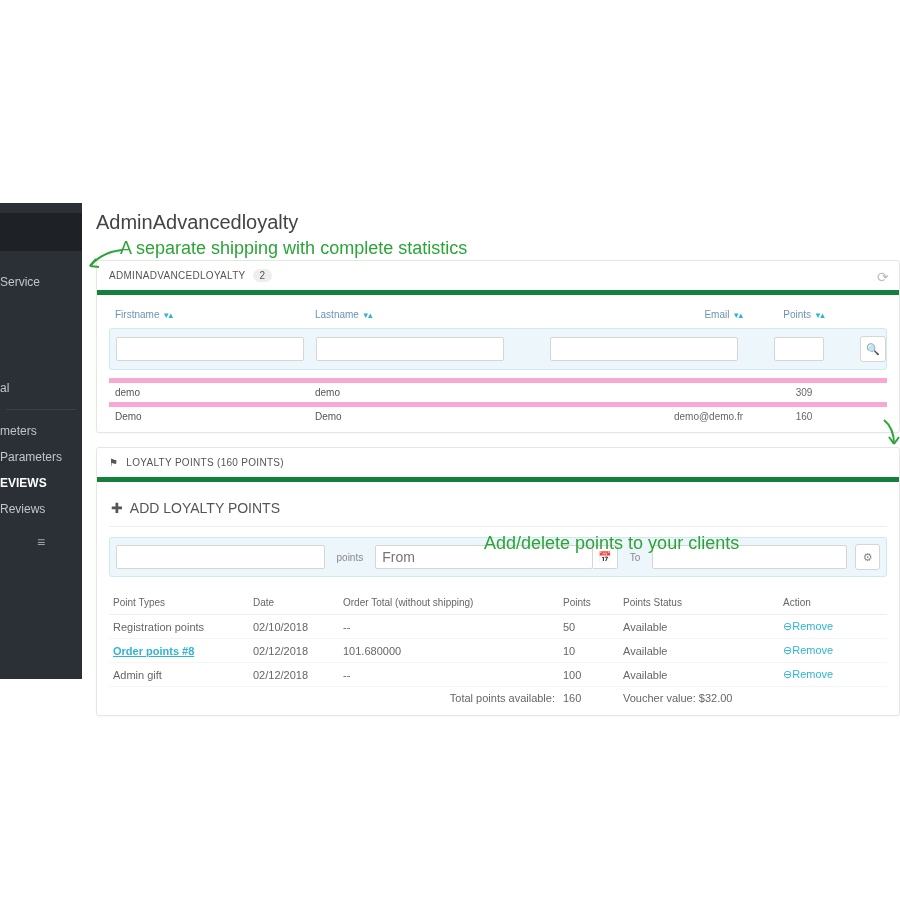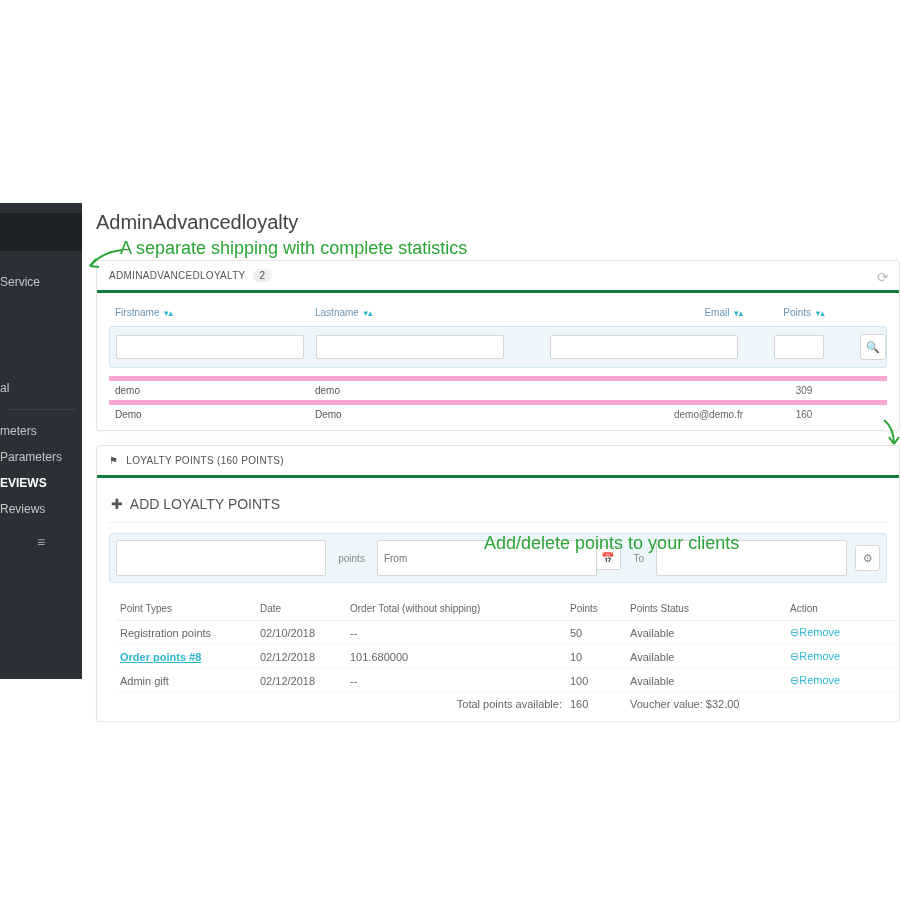--- a/index.html
+++ b/index.html
@@ -14,21 +14,21 @@
   .sidebar .burger { text-align: center; font-size: 14px; margin-top: 12px; color: #9aa4ad; }
   
   .main { position: absolute; left: 82px; top: 203px; right: 0; }
   .page-title { font-size: 20px; font-weight: 300; color: #444; padding: 8px 14px 0; }
   .annot-green { font-family: "Segoe UI", Arial, sans-serif; color: #2aa536; font-size: 18px; font-weight: 400; }
   .annot1 { position: absolute; left: 120px; top: 238px; }
   .annot2 { position: absolute; left: 484px; top: 533px; }
   .arrow-svg { position: absolute; }
   
   .panel { background: #fff; border: 1px solid #e6e6e6; border-radius: 3px; margin: 10px 0 14px 14px; box-shadow: 0 1px 2px rgba(0,0,0,0.03); }
-  .panel-head { padding: 9px 12px; font-size: 10px; letter-spacing: .03em; color: #555; border-bottom: 3px solid #15803d; position: relative; text-transform: uppercase; }
+  .panel-head { padding: 9px 12px; font-size: 10px; letter-spacing: .03em; color: #555; border-bottom: 5px solid #15803d; position: relative; text-transform: uppercase; }
   .panel-head .badge { background: #eee; border-radius: 8px; padding: 1px 7px; margin-left: 4px; font-size: 10px; }
   .panel-head .add-icon { position: absolute; right: 10px; top: 8px; color: #bbb; font-size: 14px; }
   .panel-body { padding: 10px 12px 6px; }
   
   .th-row, .filter-row, .data-row { display: flex; align-items: center; }
   .col-first { width: 200px; padding: 4px 6px; }
   .col-last  { width: 200px; padding: 4px 6px; }
   .col-email { width: 200px; padding: 4px 6px; text-align: right; }
   .col-points{ width: 110px; padding: 4px 6px; text-align: center; }
   .col-spacer{ flex: 1; }
@@ -37,27 +37,27 @@
   .filter-row { background: #edf7fb; border: 1px solid #cfe9f2; border-radius: 3px; padding: 4px 0; margin: 4px 0 8px; }
   .filter-row input { width: 100%; height: 24px; border: 1px solid #d6d6d6; border-radius: 2px; padding: 0 6px; font-size: 11px; }
   .filter-row .search-btn { width: 26px; height: 26px; border: 1px solid #d6d6d6; border-radius: 3px; background: #fff; margin-left: 6px; display:flex; align-items:center; justify-content:center; color:#888; }
   .data-row { border-top: 5px solid #f9a8d4; font-size: 10px; color: #666; }
   .data-row:first-of-type { border-top: none; }
   .data-row .col-first, .data-row .col-last { color: #555; }
   
   .subhead { font-size: 14px; color: #555; padding: 8px 2px 10px; border-bottom: 1px solid #eee; }
   .subhead .plus { margin-right: 4px; }
   .add-row { display:flex; align-items:center; gap:8px; background:#edf7fb; border:1px solid #cfe9f2; border-radius:3px; padding:6px; margin:10px 0 4px; }
-  .add-row input { height: 36px; border:1px solid #d6d6d6; border-radius:2px; padding:0 6px; font-size:10px; }
+  .add-row input { height: 24px; border:1px solid #d6d6d6; border-radius:2px; padding:0 6px; font-size:14px; }
   .add-row .pts-label, .add-row .to-label { font-size:10px; color:#888; padding:0 4px; }
   .add-row .cal-btn { width:26px; height:24px; border:1px solid #d6d6d6; border-left:none; border-radius:0 2px 2px 0; background:#fff; display:flex; align-items:center; justify-content:center; color:#888; margin-left:-8px; }
   .add-row .gear-btn { width:26px; height:26px; border:1px solid #d6d6d6; border-radius:3px; background:#fff; display:flex; align-items:center; justify-content:center; color:#888; margin-left:auto; }
   .tbl2 th { text-align:left; font-weight:400; color:#666; font-size:10px; padding:6px 4px; border-bottom:1px solid #eee; }
   .tbl2 td { font-size:11px; color:#666; padding:5px 4px; border-bottom:1px solid #f5f5f5; }
-  .tbl2 { width:100%; border-collapse:collapse; margin-top:14px;margin-left:7px; }
+  .tbl2 { width:100%; border-collapse:collapse; margin-top:14px; }
   .tbl2 .link { color:#2fb5d2; text-decoration:underline; font-weight:600; }
   .tbl2 .remove { color:#2fb5d2; }
   .tbl2 .remove .dot { color:#2fb5d2; }
   .summary-row td { border-bottom:none; }
   .flag-icon { margin-right:5px; font-size:10px; }
 </style>
 </head>
 <body>
 
 <div class="canvas">

